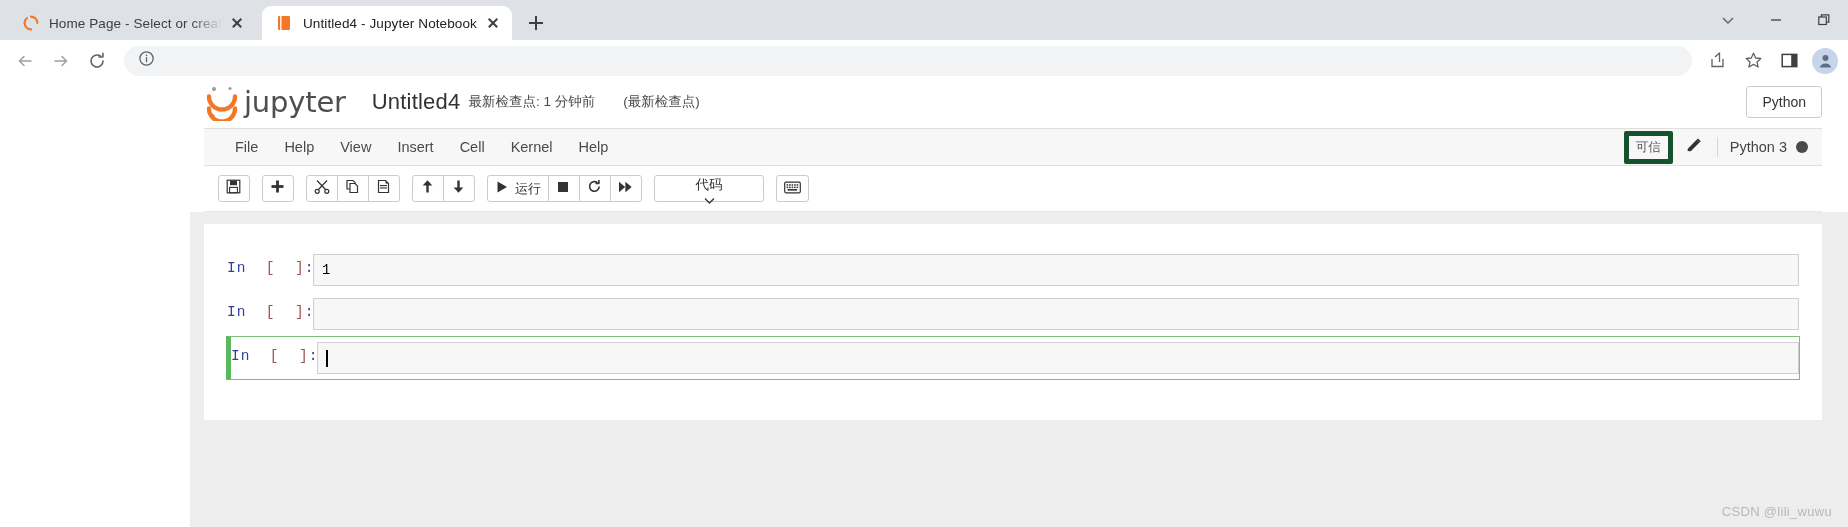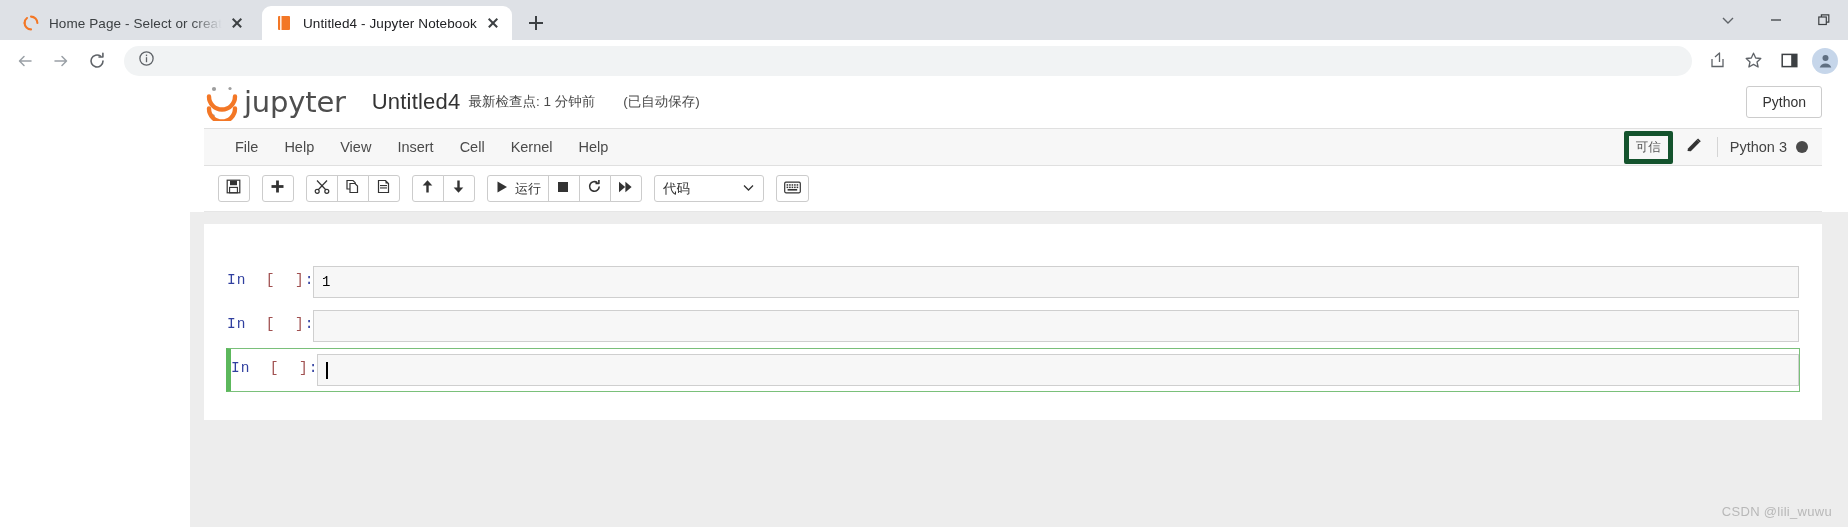--- a/index.html
+++ b/index.html
@@ -152,31 +152,32 @@
   }
   .btn-group .tb-btn:first-child { margin-left: 0; border-radius: 3px 0 0 3px; }
   .btn-group .tb-btn:last-child  { border-radius: 0 3px 3px 0; }
   .btn-group .tb-btn:only-child  { border-radius: 3px; }
   .tb-btn-label { font-size: 13px; color: #333; margin-left: 6px; }
   .cell-type-select {
     height: 27px; width: 110px; border: 1px solid #cccccc; background: #ffffff;
     border-radius: 3px; display: flex; align-items: center;
     padding: 0 8px; font-size: 13.5px; color: #333; margin-right: 12px;
     justify-content: space-between;
+    flex-direction: column;
   }
 
   
   .nb-canvas {
     position: absolute; left: 0; right: 0; top: 136px; bottom: 0;
     background: #ededed;
   }
   .nb-paper {
     position: absolute; left: 14px; right: 26px; top: 12px; height: 196px;
     background: #ffffff;
-    padding: 36px 22px 10px 22px;
+    padding: 24px 22px 10px 22px;
   }
   .cell {
     display: flex; align-items: flex-start; padding: 5px 0 5px 0;
     border: 1px solid transparent;
   }
   .cell.selected {
     border: 1px solid #7ac07a; border-left: 5px solid #5cb85c;
     padding-left: 0; background: #ffffff;
   }
   .cell-prompt {
@@ -317,21 +318,21 @@
             <circle cx="26" cy="5.5" r="1.6" fill="#9e9e9e"></circle>
             <circle cx="9" cy="33" r="1.8" fill="#9e9e9e"></circle>
             <path d="M5 13.5 A13 13 0 0 0 31 13.5" fill="none" stroke="#f37726" stroke-width="4.4" stroke-linecap="round"></path>
             <path d="M31 25.5 A13 13 0 0 1 5 25.5" fill="none" stroke="#f37726" stroke-width="4.4" stroke-linecap="round"></path>
           </svg>
         </span>
         <span class="jp-word">jupyter</span>
       </div>
       <span class="nb-name">Untitled4</span>
       <span class="nb-checkpoint">最新检查点: 1 分钟前</span>
-      <span class="nb-autosave">(已自动保存)</span>
+      <span class="nb-autosave">(最新检查点)</span>
       <span class="spacer"></span>
       <button class="logout-btn">Python</button>
     </div>
 
     <div class="nb-menubar">
       <div class="menu-item">File</div>
       <div class="menu-item">Help</div>
       <div class="menu-item">View</div>
       <div class="menu-item">Insert</div>
       <div class="menu-item">Cell</div>

